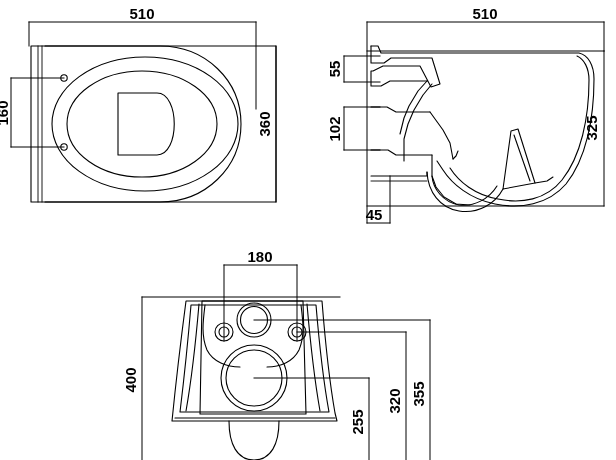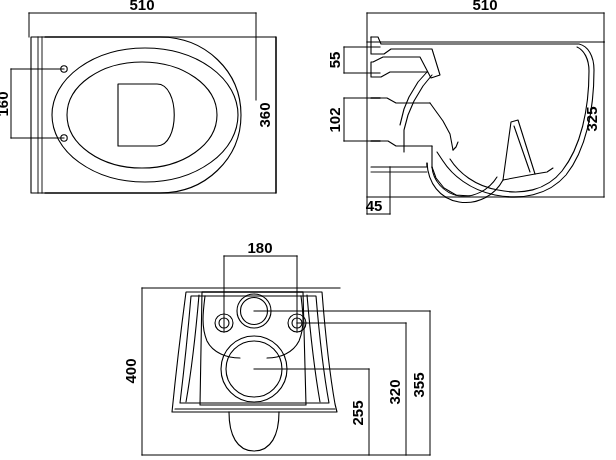--- a/index.html
+++ b/index.html
@@ -10,21 +10,21 @@
   }
   body {
     width: 616px;
     height: 460px;
     position: relative;
     overflow: hidden;
     font-family: "Liberation Sans", sans-serif;
   }
   #drawing-root {
     position: absolute;
-    left: 0; top: 0;
+    left: 0; top: 9px;
     width: 616px;
     height: 429px;
   }
   svg.cad {
     display: block;
     width: 616px;
     height: 460px;
     background: #ffffff;
   }
   .obj {

